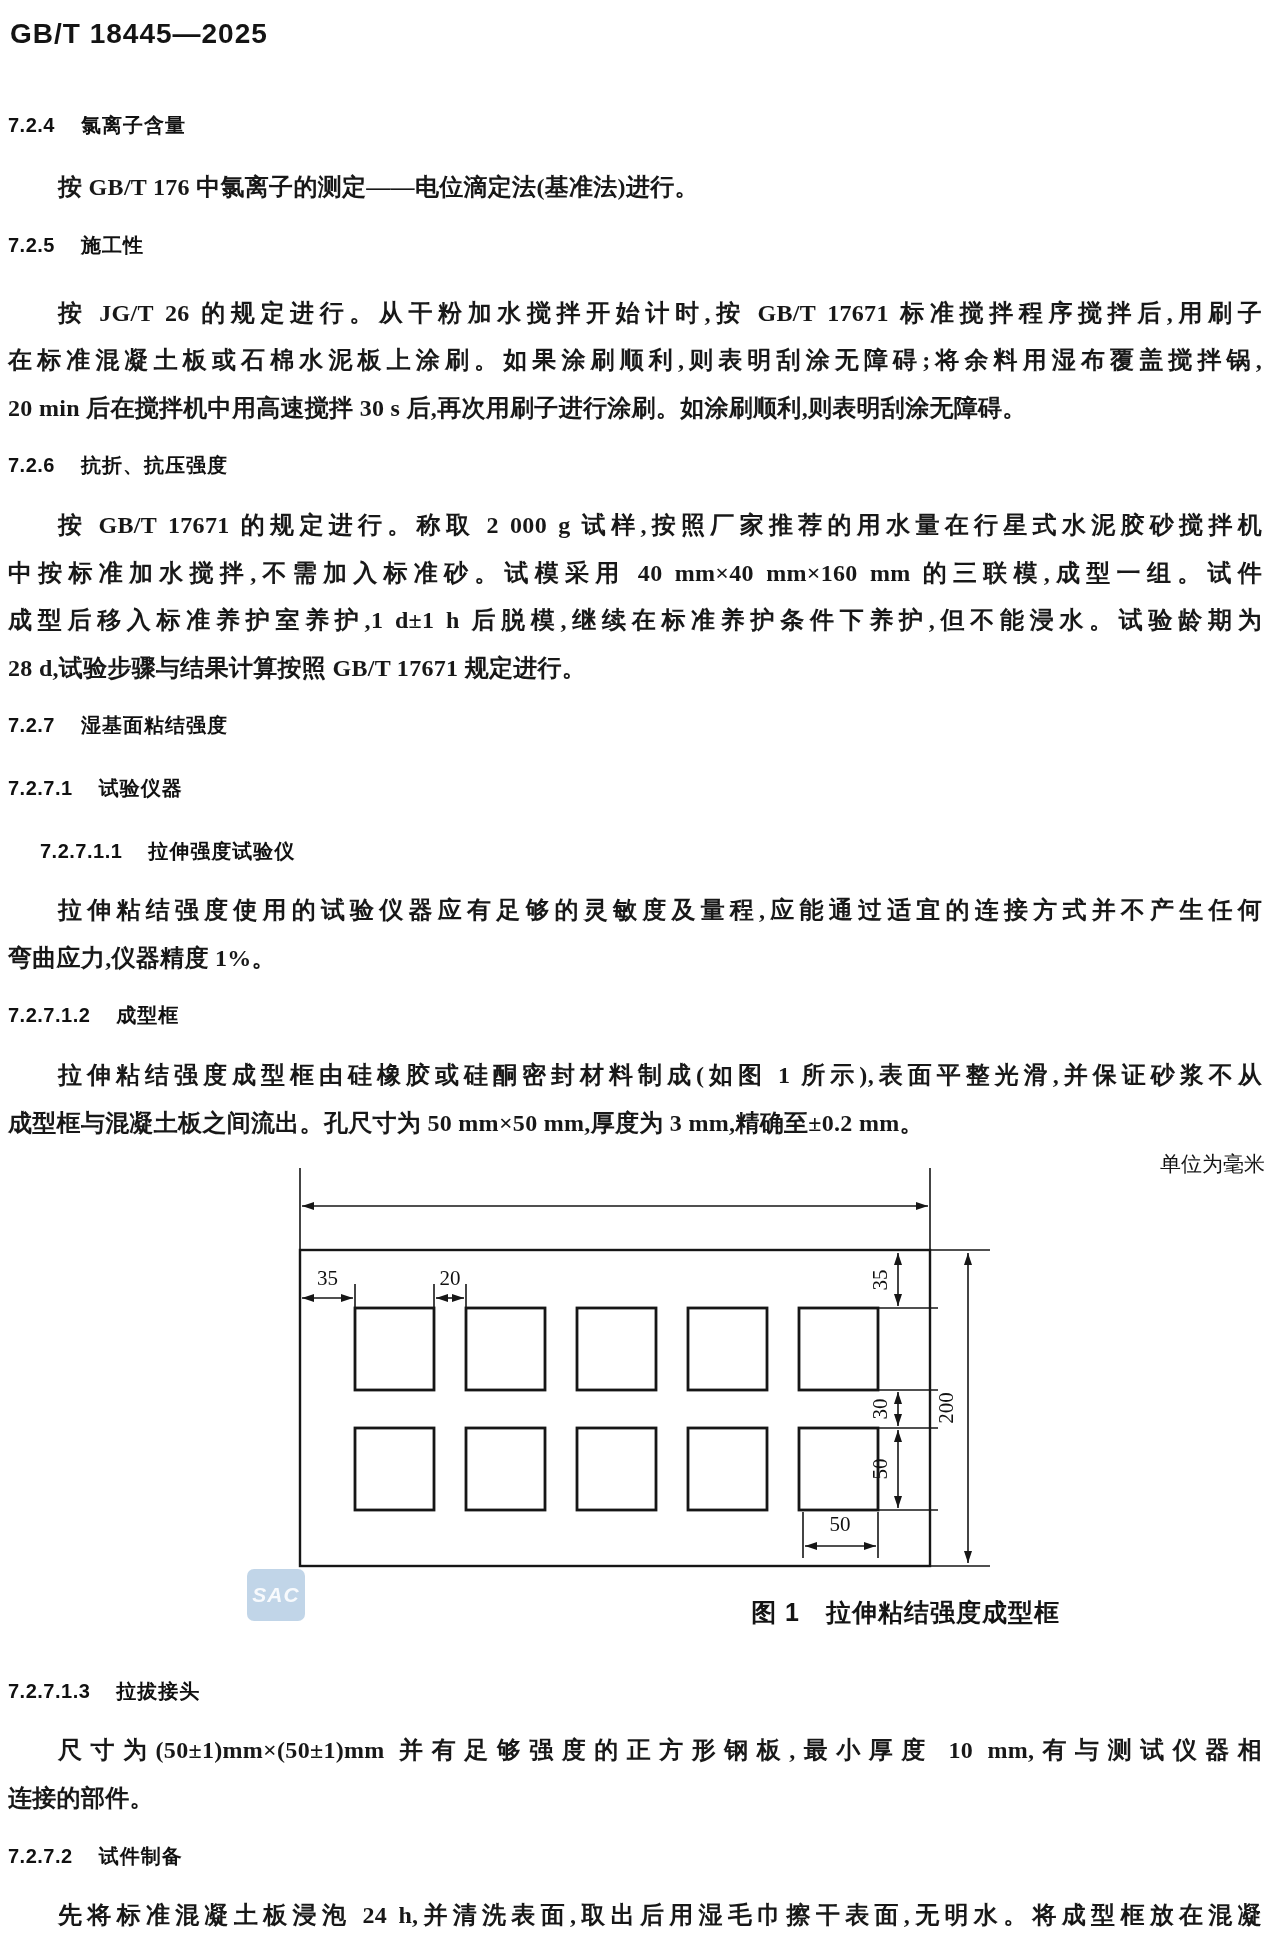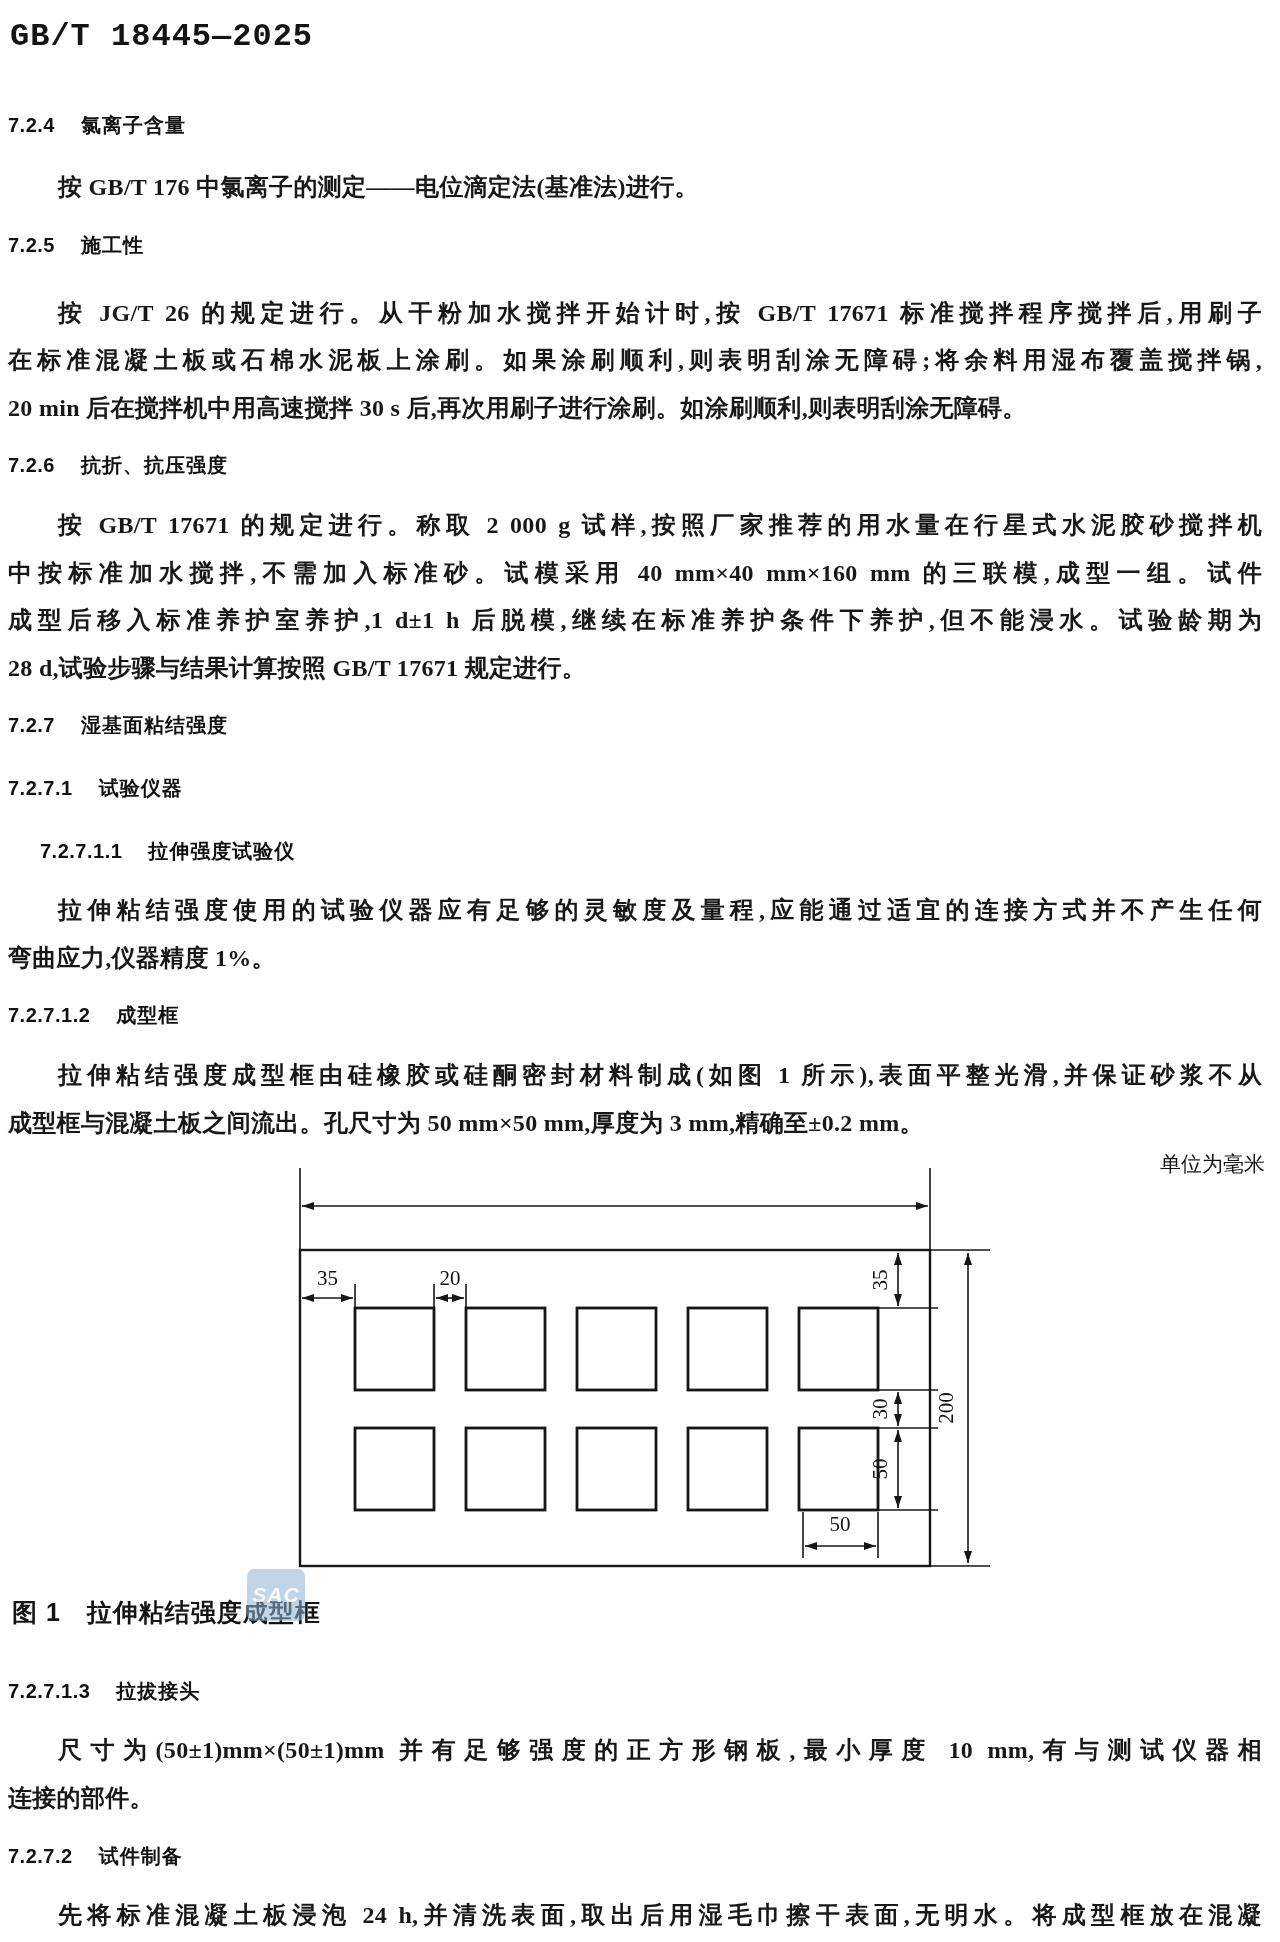--- a/index.html
+++ b/index.html
@@ -1,38 +1,38 @@
 <!DOCTYPE html>
 <html><head>
 <meta charset="utf-8">
 <style>
   html,body{margin:0;padding:0;background:#e8e8e8;}
   .page{position:relative;width:1280px;height:1942px;background:#ffffff;overflow:hidden;
         color:#141414;}
   
   .std-num{position:absolute;top:18px;left:10px;
-           font-family:Liberation Mono, monospace;
-           font-weight:bold;font-size:32px;letter-spacing:1px;}
+           font-family:Liberation Sans, sans-serif;
+           font-weight:bold;font-size:28px;letter-spacing:1px;}
   .clause{position:absolute;left:8px;display:flex;gap:26px;align-items:baseline;
           font-family:"Liberation Sans","DejaVu Sans",sans-serif;
           font-weight:bold;font-size:20px;letter-spacing:1px;color:#111;}
   .clause .num{letter-spacing:0.5px;}
   .bodyline{position:absolute;left:8px;width:1254px;box-sizing:border-box;
             font-family:"Liberation Serif","DejaVu Serif",serif;
             font-size:24px;letter-spacing:0.3px;color:#181818;line-height:34px;font-weight:bold;}
   .bodyline.indent{padding-left:50px;}
   .bodyline.fill{text-align:justify;text-align-last:justify;}
   .unit-note{position:absolute;top:1150px;right:15px;
              font-family:"Liberation Serif","DejaVu Serif",serif;font-size:21px;}
   
   .fig-svg{position:absolute;left:0;top:1140px;}
   .dim{position:absolute;font-family:"Liberation Serif","DejaVu Serif",serif;
        font-size:21px;color:#111;text-align:center;line-height:24px;}
   .dim.rot{transform:rotate(-90deg);}
-  .fig-caption{position:absolute;top:1596px;left:12px;width:1056px;text-align:left;
+  .fig-caption{position:absolute;top:1596px;left:4px;width:1056px;text-align:right;
                font-family:"Liberation Sans","DejaVu Sans",sans-serif;
                font-weight:bold;font-size:25px;letter-spacing:1px;}
   .fig-caption .cap-title{margin-left:26px;}
   .watermark{position:absolute;left:247px;top:1569px;width:58px;height:52px;
              background:rgba(142,178,214,0.55);border-radius:7px;
              display:flex;align-items:center;justify-content:center;
              font-family:"Liberation Sans","DejaVu Sans",sans-serif;
              font-style:italic;font-weight:bold;font-size:21px;letter-spacing:1px;
              color:rgba(255,255,255,0.88);}
 </style>

